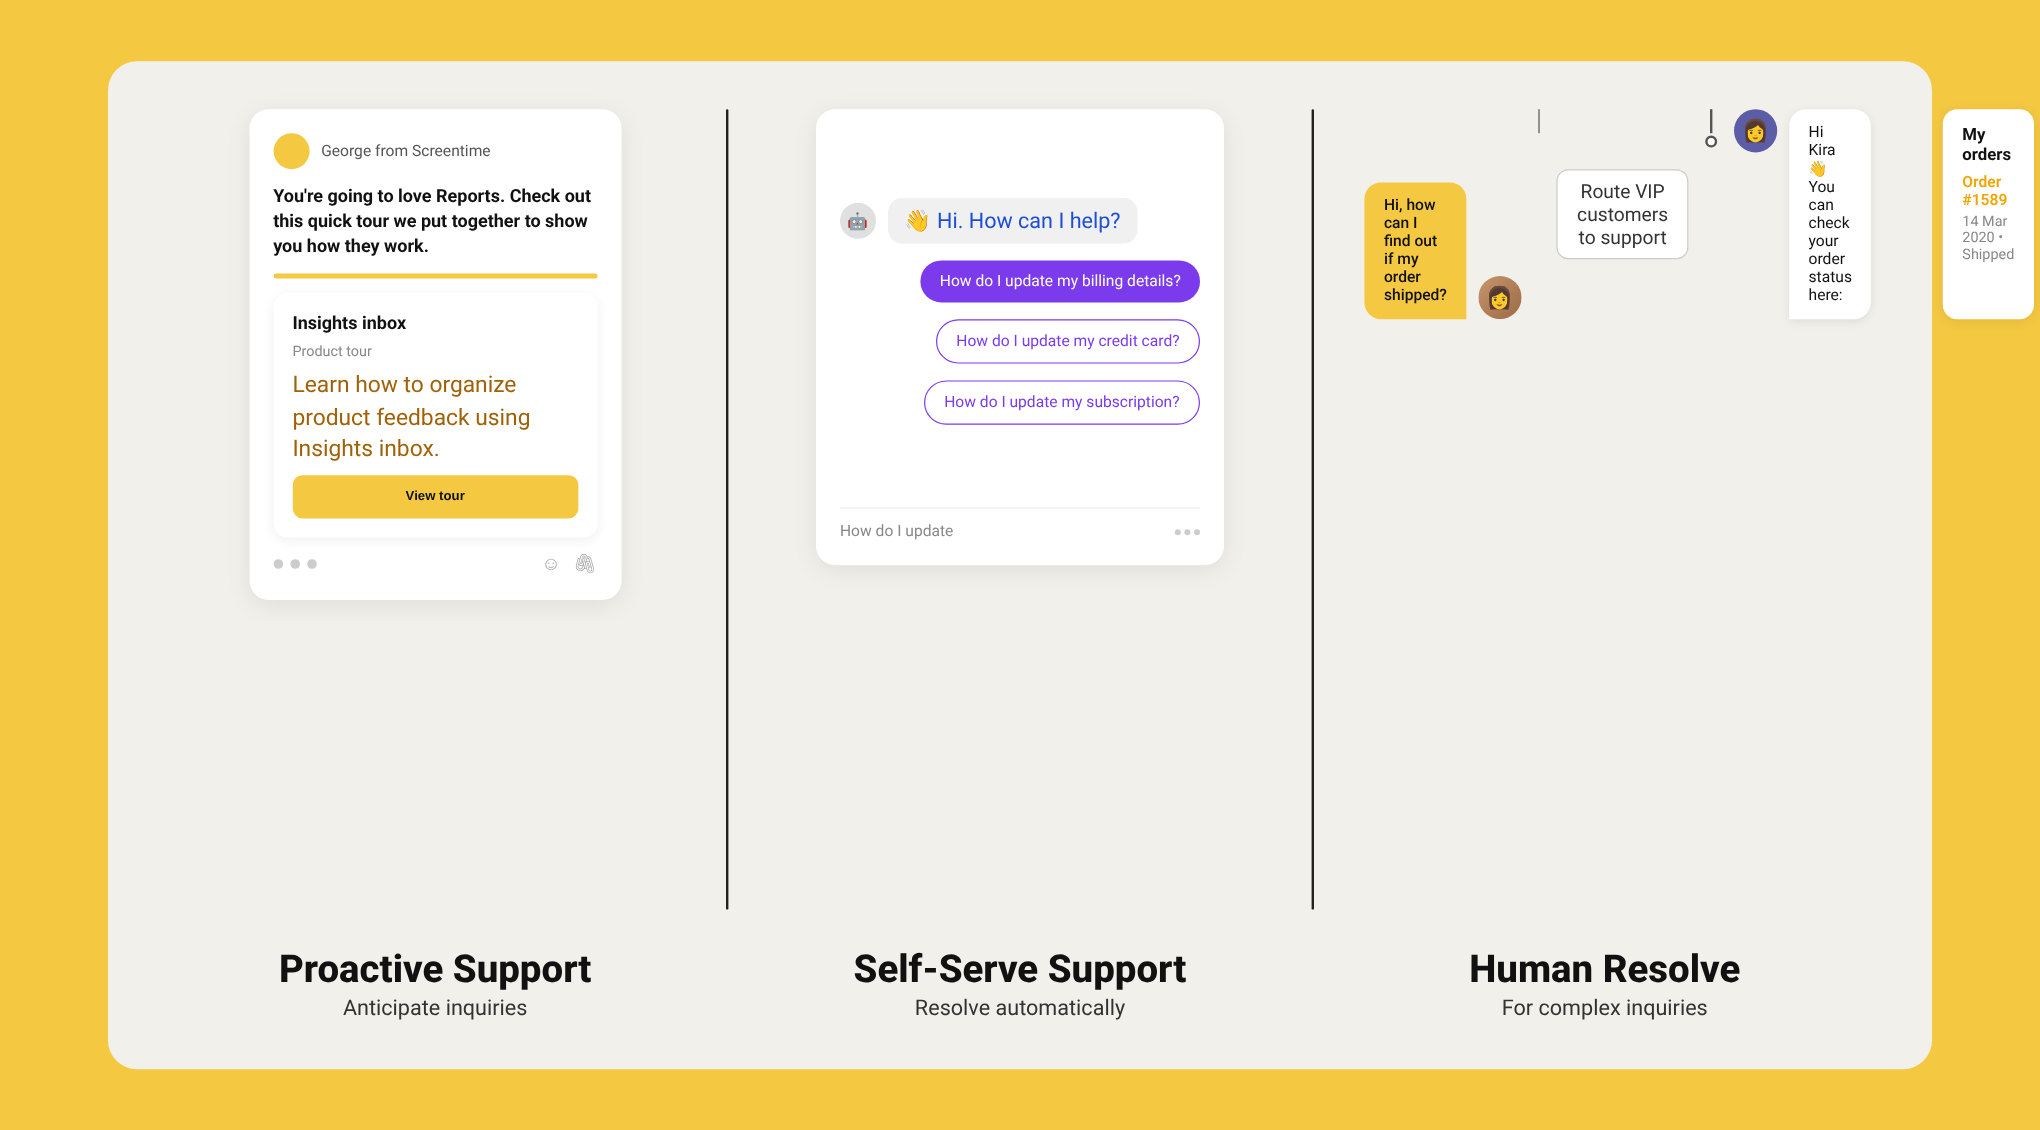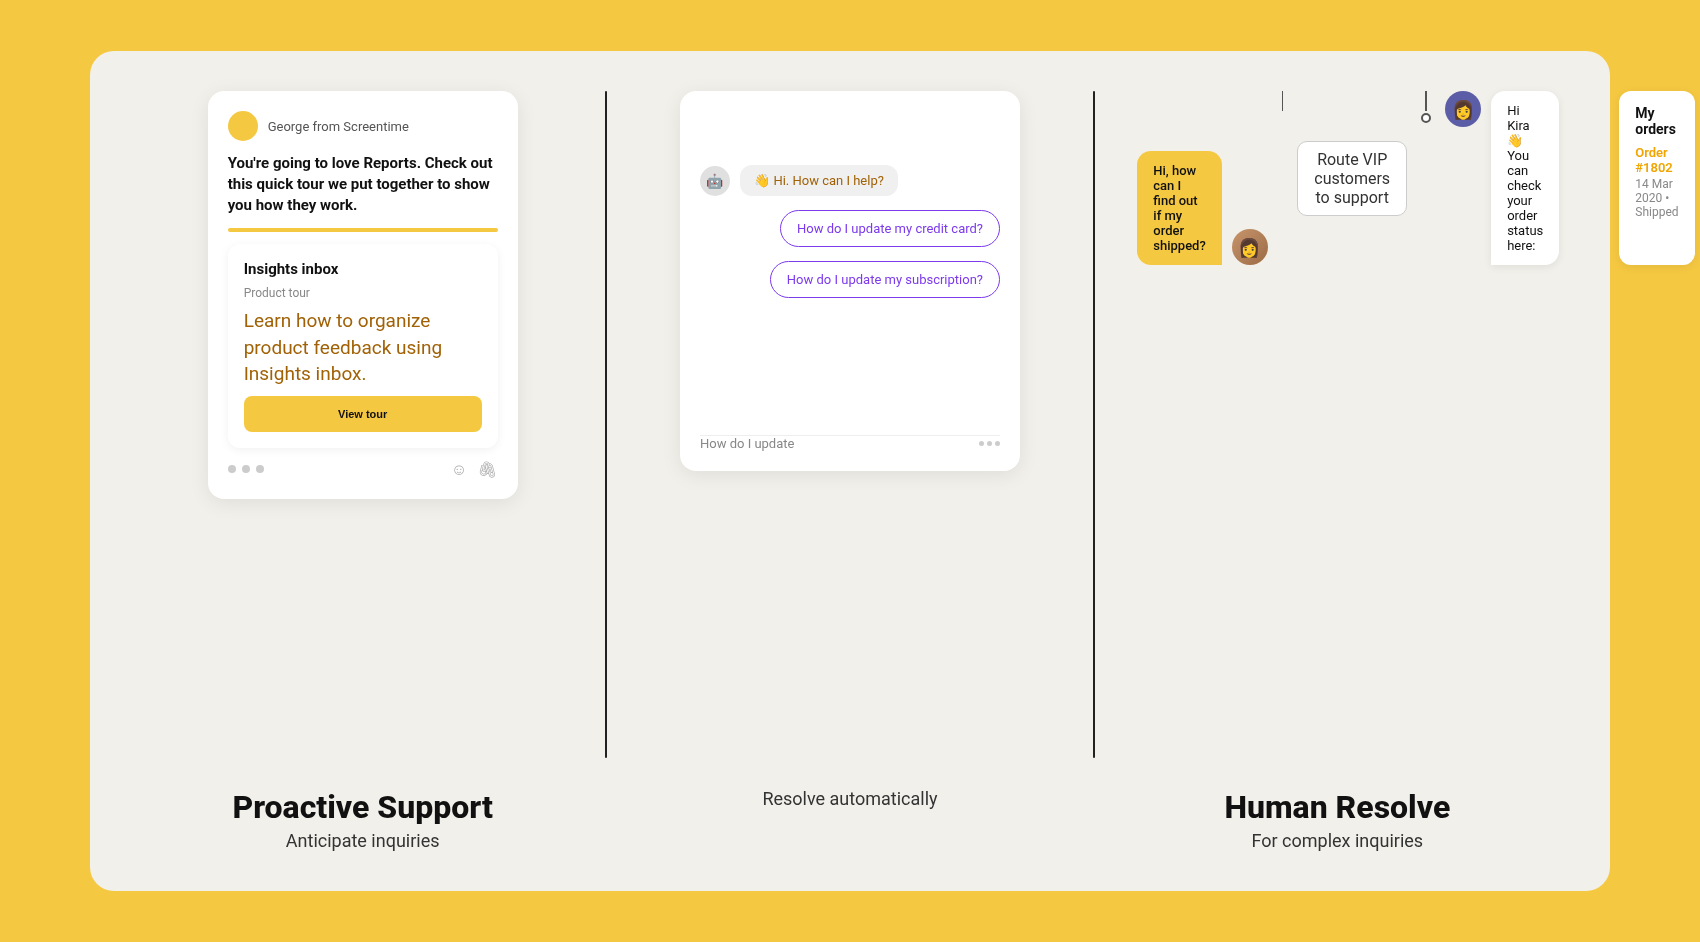--- a/index.html
+++ b/index.html
@@ -190,22 +190,22 @@
       display: flex;
       align-items: center;
       justify-content: center;
       font-size: 14px;
     }
 
     .hi-bubble {
       background: #f0f0f0;
       border-radius: 12px;
       padding: 8px 14px;
-      font-size: 13px;
-      color: #a16207;
+      font-size: 18px;
+      color: #1d4ed8;
     }
 
     .option-btn {
       background: #7C3AED;
       border-radius: 20px;
       padding: 10px 16px;
       font-size: 13px;
       color: #fff;
       text-align: center;
       align-self: flex-end;
@@ -219,21 +219,21 @@
       color: #7C3AED;
       text-align: right;
       align-self: flex-end;
     }
 
     .selfserve-input-row {
       display: flex;
       align-items: center;
       justify-content: space-between;
       border-top: 1px solid #eee;
-      padding-top: 0;
+      padding-top: 12px;
       margin-top: auto;
     }
 
     .selfserve-input-text {
       font-size: 13px;
       color: #888;
     }
 
     .selfserve-dots {
       display: flex;
@@ -452,20 +452,21 @@
 
     <div class="panel">
       <div class="selfserve-card">
         <div class="selfserve-top-space"></div>
         <div class="message-row-left">
           <div class="bot-icon">
             <span>🤖</span>
           </div>
           <div class="hi-bubble">👋 Hi. How can I help?</div>
         </div>
+        <div class="option-btn">How do I update my billing details?</div>
         <div class="option-outline-btn">How do I update my credit card?</div>
         <div class="option-outline-btn">How do I update my subscription?</div>
         <div class="selfserve-input-row">
           <span class="selfserve-input-text">How do I update</span>
           <div class="selfserve-dots">
             <div class="selfserve-dot"></div>
             <div class="selfserve-dot"></div>
             <div class="selfserve-dot"></div>
           </div>
         </div>
@@ -496,35 +497,36 @@
 
         <div class="agent-row">
           <div class="agent-avatar">
             <span>👩</span>
           </div>
           <div class="agent-bubble">Hi Kira 👋 You can check your order status here:</div>
         </div>
 
         <div class="orders-card">
           <div class="orders-title">My orders</div>
-          <div class="order-number">Order #1802</div>
+          <div class="order-number">Order #1589</div>
           <div class="order-detail">14 Mar 2020 • Shipped</div>
         </div>
       </div>
     </div>
 
   </div>
 
   <div class="labels-row">
     <div class="label-section">
       <div class="label-title">Proactive Support</div>
       <div class="label-subtitle">Anticipate inquiries</div>
     </div>
     <div class="label-divider-spacer"></div>
     <div class="label-section">
+      <div class="label-title">Self-Serve Support</div>
       <div class="label-subtitle">Resolve automatically</div>
     </div>
     <div class="label-divider-spacer"></div>
     <div class="label-section">
       <div class="label-title">Human Resolve</div>
       <div class="label-subtitle">For complex inquiries</div>
     </div>
   </div>
 
 </div>

